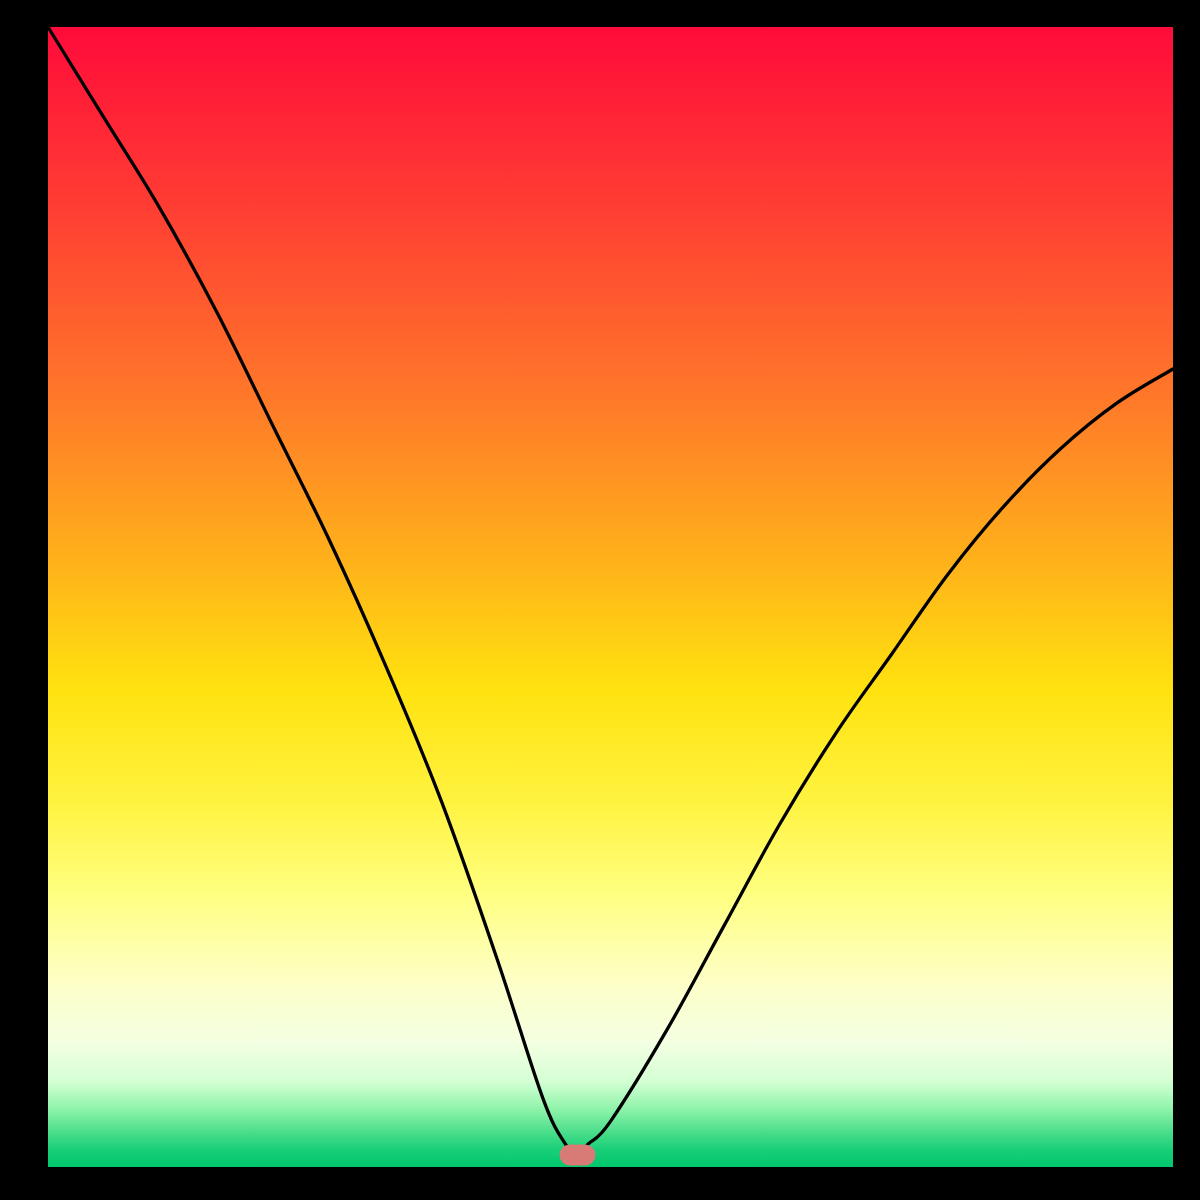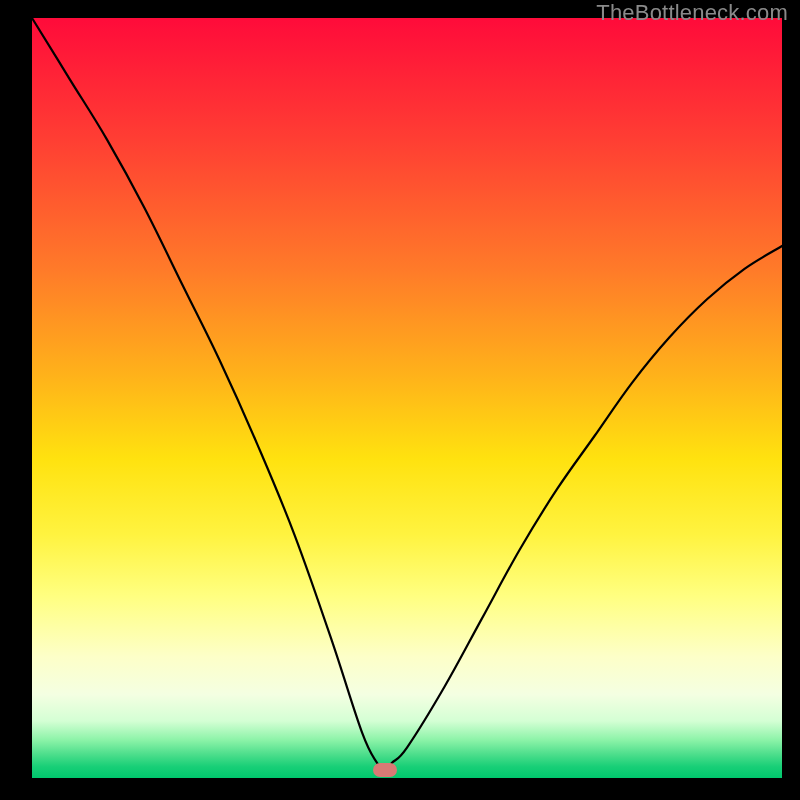--- a/index.html
+++ b/index.html
@@ -72,14 +72,13 @@
 
   <div class="plot-area">
 
     <svg class="curve" viewBox="0 0 750 760" preserveAspectRatio="none">
       <path id="curvePath" d="M 0.0 0.0 C 6.8 10.9, 24.0 38.9, 37.5 60.8 C 51.0 82.7, 61.5 98.3, 75.0 121.6 C 88.5 144.9, 99.0 164.0, 112.5 190.0 C 126.0 216.0, 136.5 238.6, 150.0 266.0 C 163.5 293.4, 174.0 313.3, 187.5 342.0 C 201.0 370.7, 211.5 394.1, 225.0 425.6 C 238.5 457.1, 249.0 481.2, 262.5 516.8 C 276.0 552.4, 287.9 587.6, 300.0 623.2 C 312.1 658.8, 321.9 692.5, 330.0 714.4 C 338.1 736.3, 340.9 738.0, 345.0 744.8 C 349.1 751.6, 349.8 752.4, 352.5 752.4 C 355.2 752.4, 355.9 748.9, 360.0 744.8 C 364.1 740.7, 365.6 743.3, 375.0 729.6 C 384.4 715.9, 399.0 692.1, 412.5 668.8 C 426.0 645.5, 436.5 625.0, 450.0 600.4 C 463.5 575.8, 474.0 555.3, 487.5 532.0 C 501.0 508.7, 511.5 491.7, 525.0 471.2 C 538.5 450.7, 549.0 437.2, 562.5 418.0 C 576.0 398.8, 586.5 382.6, 600.0 364.8 C 613.5 347.0, 624.0 334.2, 637.5 319.2 C 651.0 304.2, 661.5 293.5, 675.0 281.2 C 688.5 268.9, 699.0 260.4, 712.5 250.8 C 726.0 241.2, 743.3 232.1, 750.0 228.0" fill="none" stroke="#000000" stroke-width="2.2" stroke-linecap="round" stroke-linejoin="round"></path>
     </svg>
 
     <div class="marker" id="minMarker" style="left: 352.5px; top: 752.4px; background: rgb(216, 122, 117);"></div>
   </div>
 
-  <div class="watermark">TheBottleneck.com</div>
 </div>
 
 </body></html>

